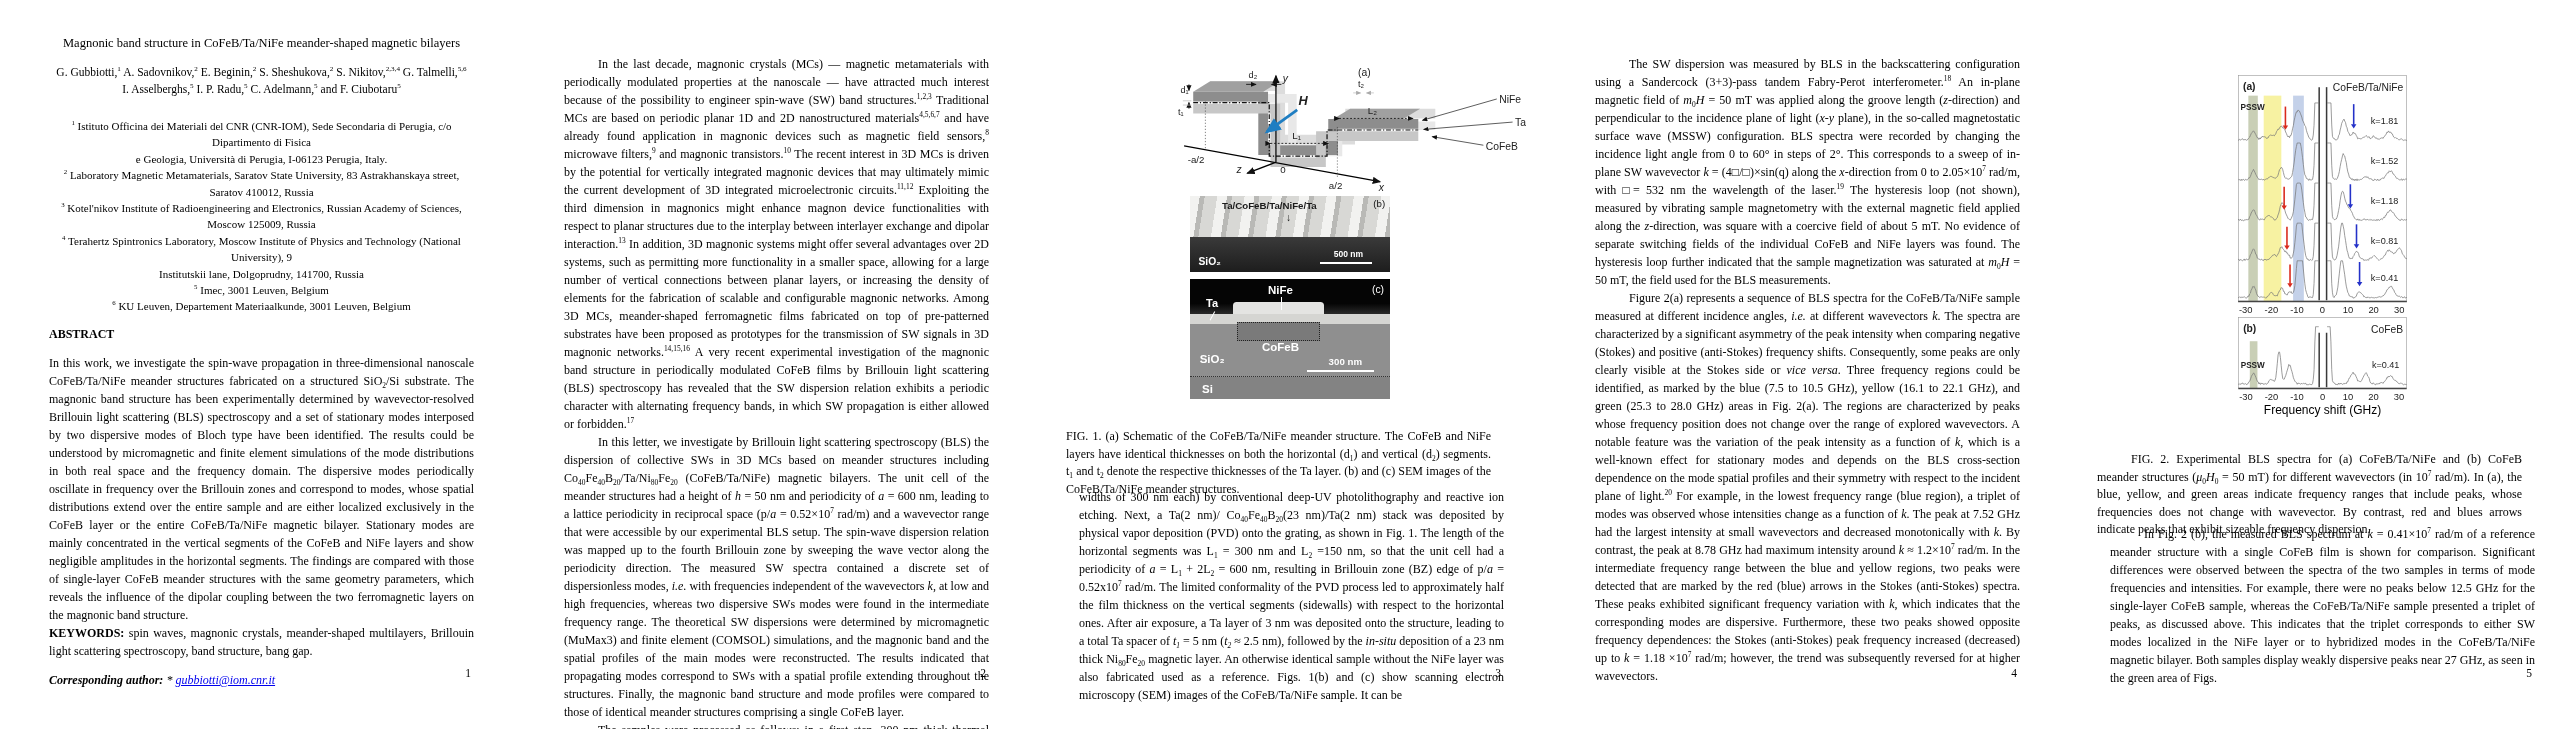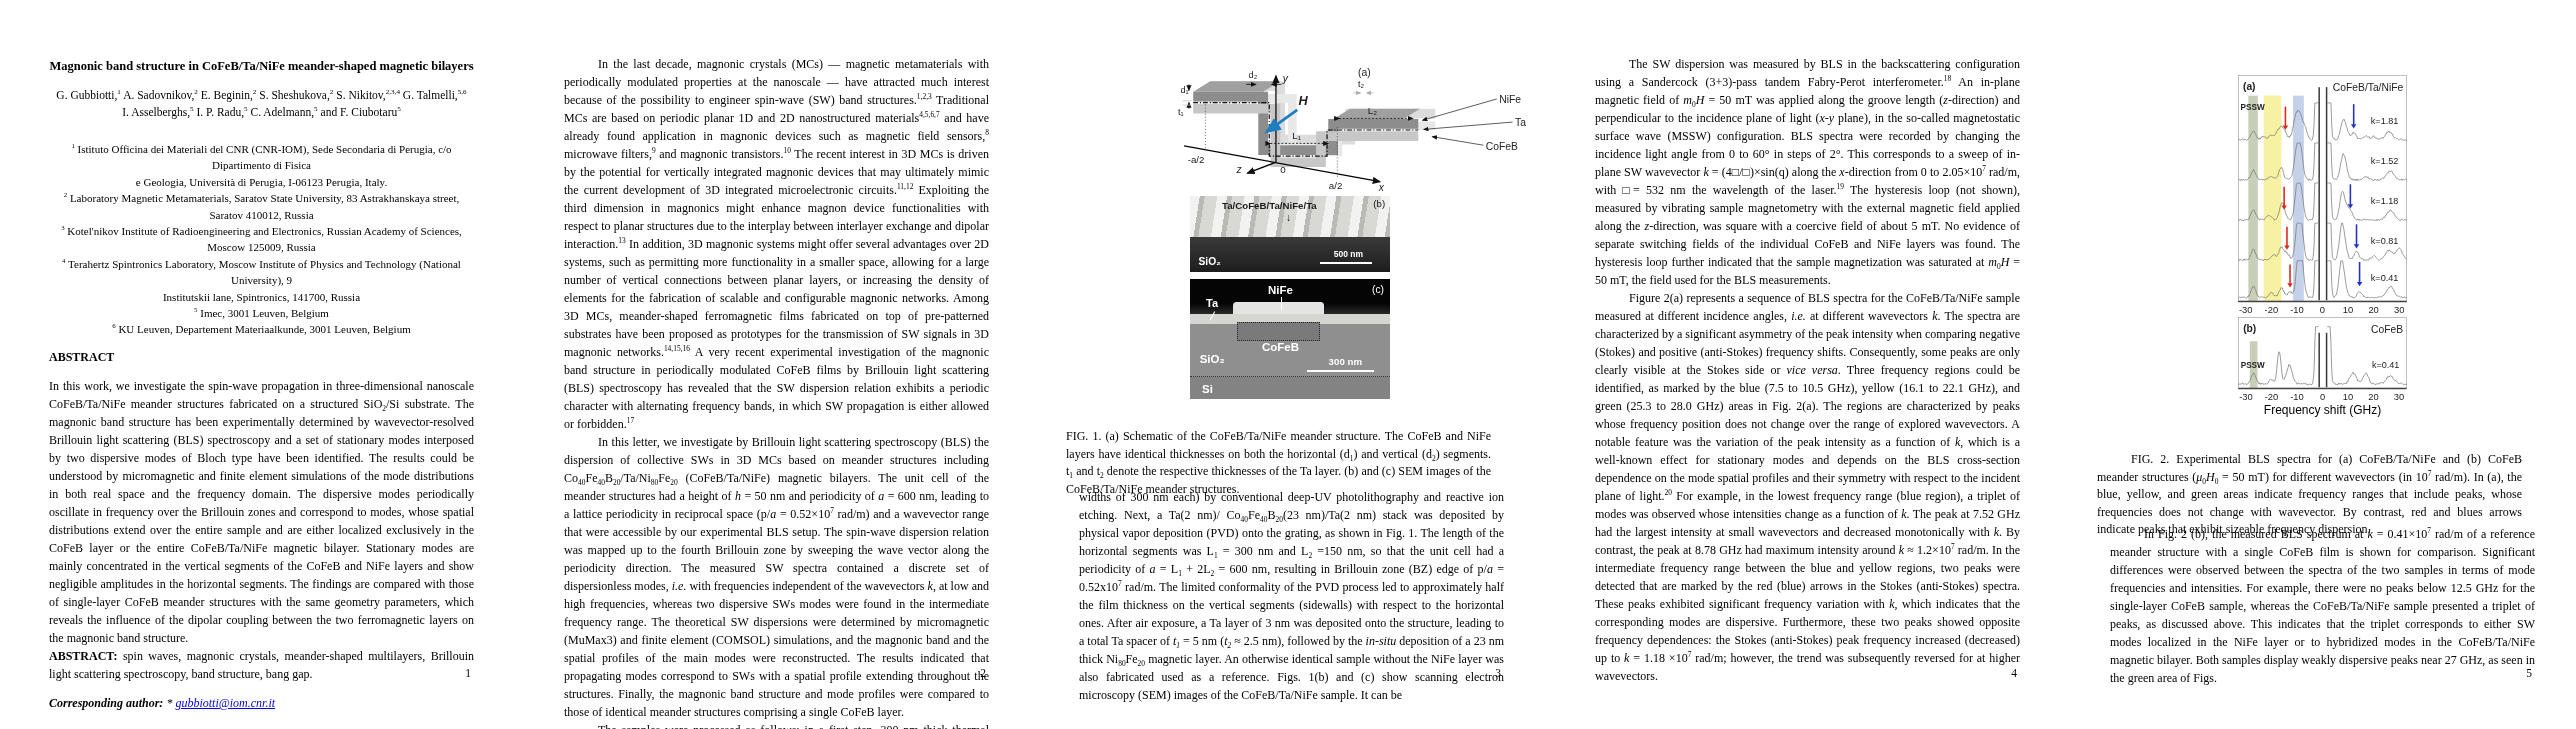--- a/index.html
+++ b/index.html
@@ -7,21 +7,21 @@
        font-family:"Liberation Serif",serif;color:#000;overflow:hidden;}
   .page{position:absolute;top:0;width:515px;height:729px;background:#fff;}
   #p1{left:0}#p2{left:515px}#p3{left:1030px}#p4{left:1546px}#p5{left:2061px}
   .content{position:absolute;left:49px;width:425px;}
   p.body{font-size:12px;line-height:18px;text-align:justify;margin:0;}
   p.body.ind{text-indent:34px;}
   .pagenum{position:absolute;top:667px;right:44px;font-size:11.5px;}
   sup{font-size:0.62em;vertical-align:super;line-height:0;}
   sub{font-size:0.62em;vertical-align:sub;line-height:0;}
   
-  .title{font-size:12.5px;font-weight:bold;text-align:center;margin:0;padding-top:58px;line-height:16px;}
+  .title{font-size:12.5px;font-weight:normal;text-align:center;margin:0;padding-top:35px;line-height:16px;}
   .authors{font-size:11.5px;text-align:center;line-height:16.4px;margin-top:13.4px;}
   .affils{font-size:11px;text-align:center;line-height:16.4px;margin-top:20.7px;}
   .abs-head{font-size:12px;font-weight:bold;}
   .abstract{margin-top:7.3px;}
   .keywords{margin-top:14.6px;}
   .corresp{margin-top:13.4px;font-size:12px;font-style:italic;}
   a.email{color:#0000ee;text-decoration:underline;cursor:pointer;}
   
   .fig-sans, svg text{font-family:"Liberation Sans","DejaVu Sans",sans-serif;}
   svg text{fill:#222;}
@@ -43,27 +43,27 @@
         <div class="">I. Asselberghs,<sup>5</sup> I. P. Radu,<sup>5</sup> C. Adelmann,<sup>5</sup> and F. Ciubotaru<sup>5</sup></div>
       </div>
     <div class="affils">
         <div class=""><sup>1</sup> Istituto Officina dei Materiali del CNR (CNR-IOM), Sede Secondaria di Perugia, c/o Dipartimento di Fisica</div>
         <div class="">e Geologia, Università di Perugia, I-06123 Perugia, Italy.</div>
         <div class=""><sup>2</sup> Laboratory Magnetic Metamaterials, Saratov State University, 83 Astrakhanskaya street,</div>
         <div class="">Saratov 410012, Russia</div>
         <div class=""><sup>3</sup> Kotel'nikov Institute of Radioengineering and Electronics, Russian Academy of Sciences,</div>
         <div class="">Moscow 125009, Russia</div>
         <div class=""><sup>4</sup> Terahertz Spintronics Laboratory, Moscow Institute of Physics and Technology (National University), 9</div>
-        <div class="">Institutskii lane, Spintronics, 141700, Russia</div>
+        <div class="">Institutskii lane, Dolgoprudny, 141700, Russia</div>
         <div class=""><sup>5</sup> Imec, 3001 Leuven, Belgium</div>
         <div class=""><sup>6</sup> KU Leuven, Departement Materiaalkunde, 3001 Leuven, Belgium</div>
       </div>
     <p class="abs-head">ABSTRACT</p>
     <p class="body abstract">In this work, we investigate the spin-wave propagation in three-dimensional nanoscale CoFeB/Ta/NiFe meander structures fabricated on a structured SiO<sub>2</sub>/Si substrate. The magnonic band structure has been experimentally determined by wavevector-resolved Brillouin light scattering (BLS) spectroscopy and a set of stationary modes interposed by two dispersive modes of Bloch type have been identified. The results could be understood by micromagnetic and finite element simulations of the mode distributions in both real space and the frequency domain. The dispersive modes periodically oscillate in frequency over the Brillouin zones and correspond to modes, whose spatial distributions extend over the entire sample and are either localized exclusively in the CoFeB layer or the entire CoFeB/Ta/NiFe magnetic bilayer. Stationary modes are mainly concentrated in the vertical segments of the CoFeB and NiFe layers and show negligible amplitudes in the horizontal segments. The findings are compared with those of single-layer CoFeB meander structures with the same geometry parameters, which reveals the influence of the dipolar coupling between the two ferromagnetic layers on the magnonic band structure.</p>
-    <p class="body keywords"><b>ABSTRACT:</b> spin waves, magnonic crystals, meander-shaped multilayers, Brillouin light scattering spectroscopy, band structure, bang gap.</p>
+    <p class="body keywords"><b>KEYWORDS:</b> spin waves, magnonic crystals, meander-shaped multilayers, Brillouin light scattering spectroscopy, band structure, bang gap.</p>
     <p class="corresp"><span><b>Corresponding author:</b> * </span><a class="email">gubbiotti@iom.cnr.it</a></p>
   </div>
   <div class="pagenum">1</div>
 </section>
 
 <section class="page" id="p2">
   <div class="content" style="top:55px;">
       <p class="body ind">In the last decade, magnonic crystals (MCs) — magnetic metamaterials with periodically modulated properties at the nanoscale — have attracted much interest because of the possibility to engineer spin-wave (SW) band structures.<sup>1,2,3</sup> Traditional MCs are based on periodic planar 1D and 2D nanostructured materials<sup>4,5,6,7</sup> and have already found application in magnonic devices such as magnetic field sensors,<sup>8</sup> microwave filters,<sup>9</sup> and magnonic transistors.<sup>10</sup> The recent interest in 3D MCs is driven by the potential for vertically integrated magnonic devices that may ultimately mimic the current development of 3D integrated microelectronic circuits.<sup>11,12</sup> Exploiting the third dimension in magnonics might enhance magnon device functionalities with respect to planar structures due to the interplay between interlayer exchange and dipolar interaction.<sup>13</sup> In addition, 3D magnonic systems might offer several advantages over 2D systems, such as permitting more functionality in a smaller space, allowing for a large number of vertical connections between planar layers, or increasing the density of elements for the fabrication of scalable and configurable magnonic networks. Among 3D MCs, meander-shaped ferromagnetic films fabricated on top of pre-patterned substrates have been proposed as prototypes for the transmission of SW signals in 3D magnonic networks.<sup>14,15,16</sup> A very recent experimental investigation of the magnonic band structure in periodically modulated CoFeB films by Brillouin light scattering (BLS) spectroscopy has revealed that the SW dispersion relation exhibits a periodic character with alternating frequency bands, in which SW propagation is either allowed or forbidden.<sup>17</sup></p>
       <p class="body ind">In this letter, we investigate by Brillouin light scattering spectroscopy (BLS) the dispersion of collective SWs in 3D MCs based on meander structures including Co<sub>40</sub>Fe<sub>40</sub>B<sub>20</sub>/Ta/Ni<sub>80</sub>Fe<sub>20</sub> (CoFeB/Ta/NiFe) magnetic bilayers. The unit cell of the meander structures had a height of <i>h</i> = 50 nm and periodicity of <i>a</i> = 600 nm, leading to a lattice periodicity in reciprocal space (p/<i>a</i> = 0.52×10<sup>7</sup> rad/m) and a wavevector range that were accessible by our experimental BLS setup. The spin-wave dispersion relation was mapped up to the fourth Brillouin zone by sweeping the wave vector along the periodicity direction. The measured SW spectra contained a discrete set of dispersionless modes, <i>i.e.</i> with frequencies independent of the wavevectors <i>k</i>, at low and high frequencies, whereas two dispersive SWs modes were found in the intermediate frequency range. The theoretical SW dispersions were determined by micromagnetic (MuMax3) and finite element (COMSOL) simulations, and the magnonic band and the spatial profiles of the main modes were reconstructed. The results indicated that propagating modes correspond to SWs with a spatial profile extending throughout the structures. Finally, the magnonic band structure and mode profiles were compared to those of identical meander structures comprising a single CoFeB layer.</p>
       <p class="body ind">The samples were processed as follows: in a first step, 300 nm thick thermal SiO<sub>2</sub> was grown on a 300 mm Si (100) wafer and patterned into a periodic grating (height <i>h</i> = 50 nm, line and trench</p>

